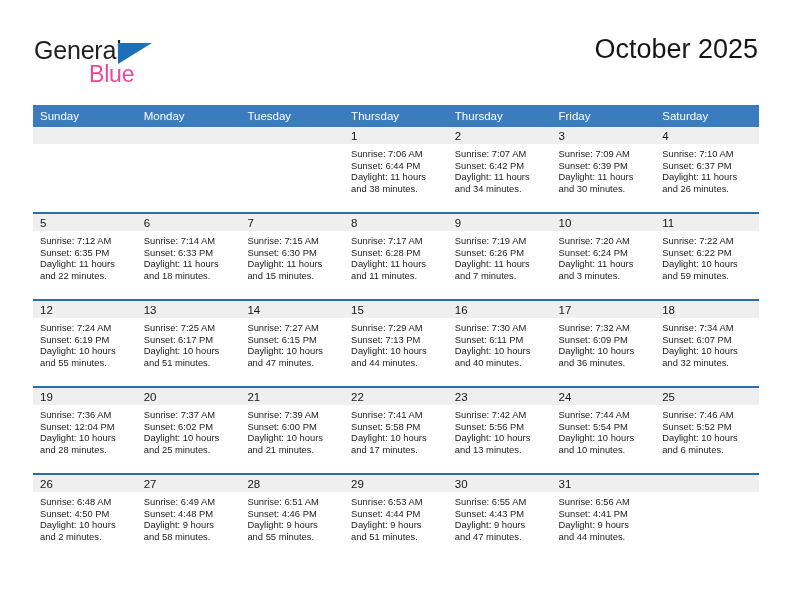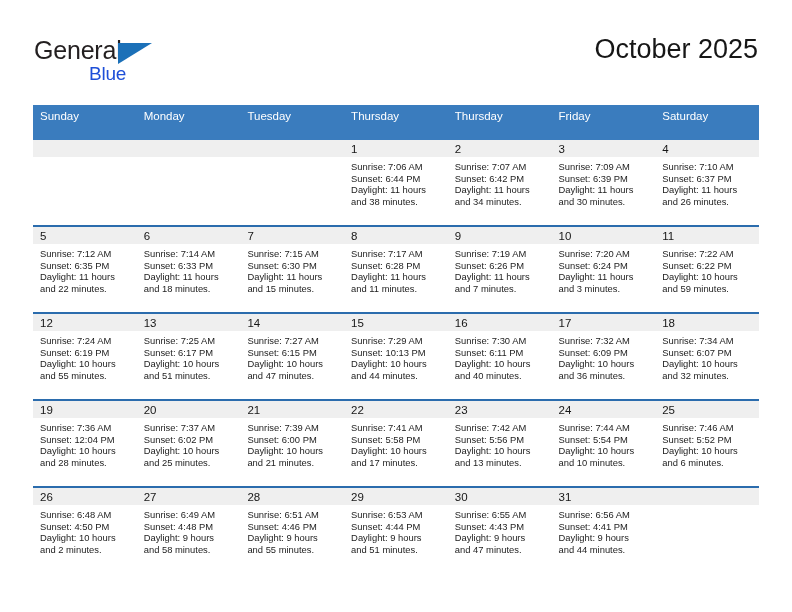--- a/index.html
+++ b/index.html
@@ -52,23 +52,23 @@
     top: 7px;
     width: 0;
     height: 0;
     border-left: 34px solid #1b70b8;
     border-bottom: 21px solid transparent;
   }
   .logo-blue {
     position: absolute;
     left: 55px;
     top: 24px;
-    font-size: 19px;
+    font-size: 23px;
     letter-spacing: -0.2px;
-    color: #1d4ed8;
+    color: #ec4899;
     line-height: 28px;
   }
   .title-block {
     position: absolute;
     right: 34px;
     top: 33px;
     text-align: right;
   }
   .cal-title {
     font-size: 27px;
@@ -93,21 +93,21 @@
     width: 726px;
     border-collapse: collapse;
     table-layout: fixed;
   }
   .calendar th {
     background: #3a7cbe;
     color: #ffffff;
     font-size: 11.5px;
     font-weight: normal;
     text-align: left;
-    padding: 5px 0 18px 7px;
+    padding: 5px 0 5px 7px;
     height: 12px;
     border: none;
   }
   .calendar td {
     vertical-align: top;
     padding: 0;
     border: none;
     width: 103.71px;
     height: 85px;
     background: #ffffff;
@@ -326,21 +326,21 @@
               <div>Sunrise: 7:27 AM</div>
               <div>Sunset: 6:15 PM</div>
               <div>Daylight: 10 hours</div>
               <div>and 47 minutes.</div>
             </div>
           </td>
           <td>
             <div class="daynum-band">15</div>
             <div class="cell-body">
               <div>Sunrise: 7:29 AM</div>
-              <div>Sunset: 10:13 PM</div>
+              <div>Sunset: 7:13 PM</div>
               <div>Daylight: 10 hours</div>
               <div>and 44 minutes.</div>
             </div>
           </td>
           <td>
             <div class="daynum-band">16</div>
             <div class="cell-body">
               <div>Sunrise: 7:30 AM</div>
               <div>Sunset: 6:11 PM</div>
               <div>Daylight: 10 hours</div>

